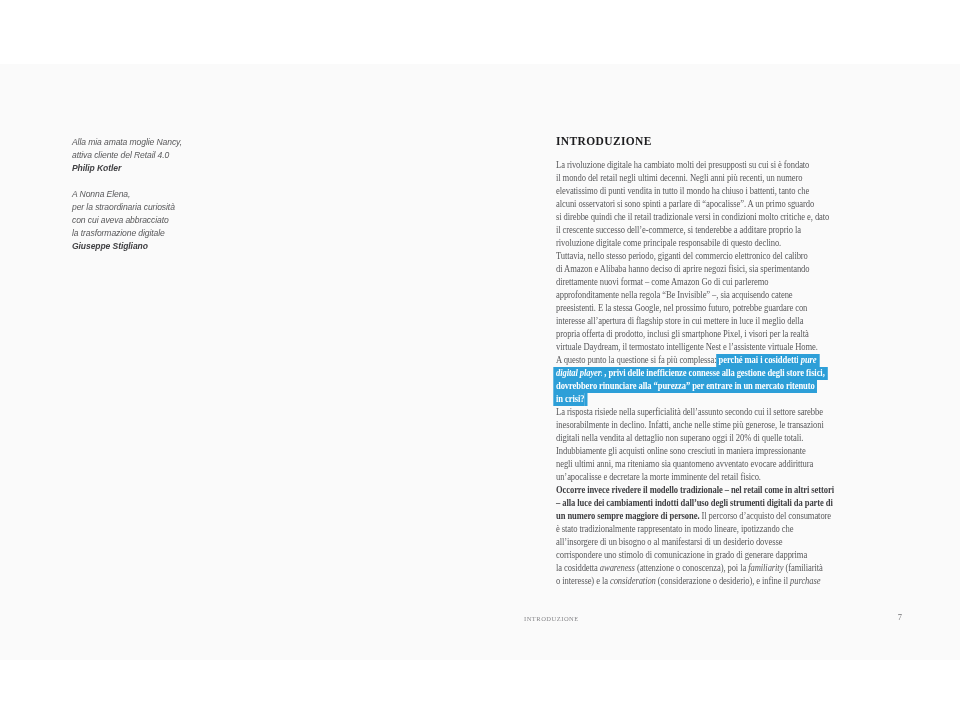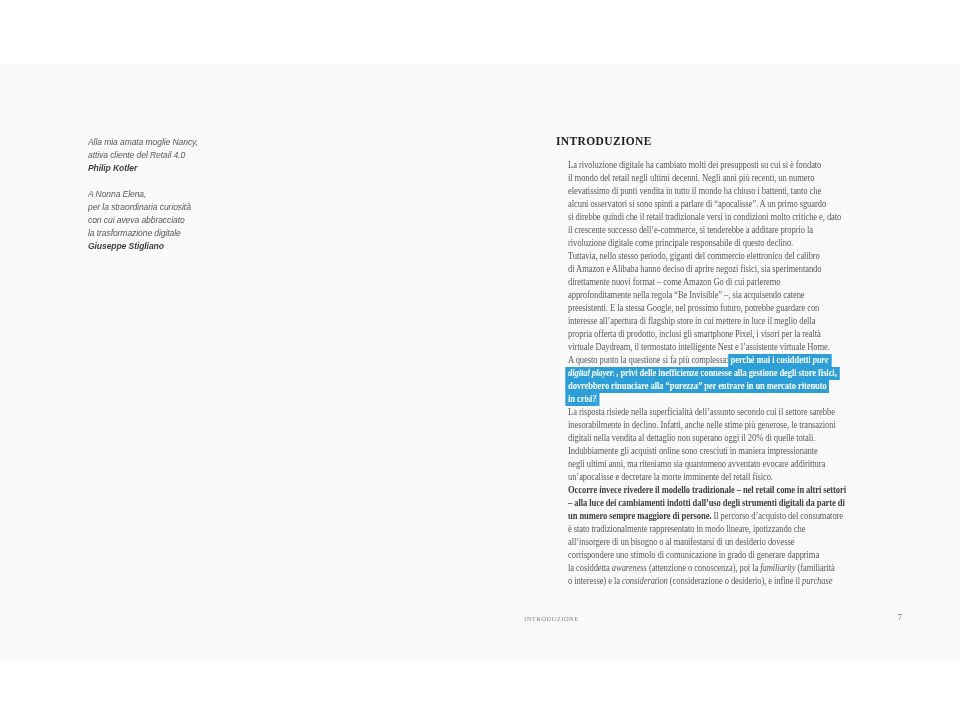--- a/index.html
+++ b/index.html
@@ -17,28 +17,28 @@
     background:#ffffff;
     font-family:"Liberation Sans", sans-serif;
   }
   .spread{
     position:absolute;left:0;top:64px;width:960px;height:596px;
     background:var(--spread-bg);
   }
   .left-page{position:absolute;left:0;top:0;width:480px;height:596px;}
   .right-page{position:absolute;left:480px;top:0;width:480px;height:596px;font-family:Liberation Serif, serif;}
 
-  .dedication{position:absolute;left:88px;top:71px;color:var(--body-col);}
+  .dedication{position:absolute;left:72px;top:71px;color:var(--body-col);}
   .title{
     position:absolute;left:76px;top:70px;margin:0;
     font-size:12.5px;font-weight:bold;letter-spacing:.4px;
     color:var(--title-col);white-space:nowrap;
     transform:scaleX(.92);transform-origin:0 0;
   }
-  .body{position:absolute;left:88px;top:95px;width:372px;}
+  .body{position:absolute;left:76px;top:95px;width:372px;}
 
   .tl{
     height:13px;line-height:13px;font-size:9.5px;letter-spacing:-.1px;
     white-space:nowrap;color:var(--body-col);
     transform:scaleX(.9);transform-origin:0 50%;
   }
   .tl.gap{height:13px;}
   .rn{}
   .ri{font-style:italic;}
   .rb{font-weight:bold;color:var(--bold-col);}

